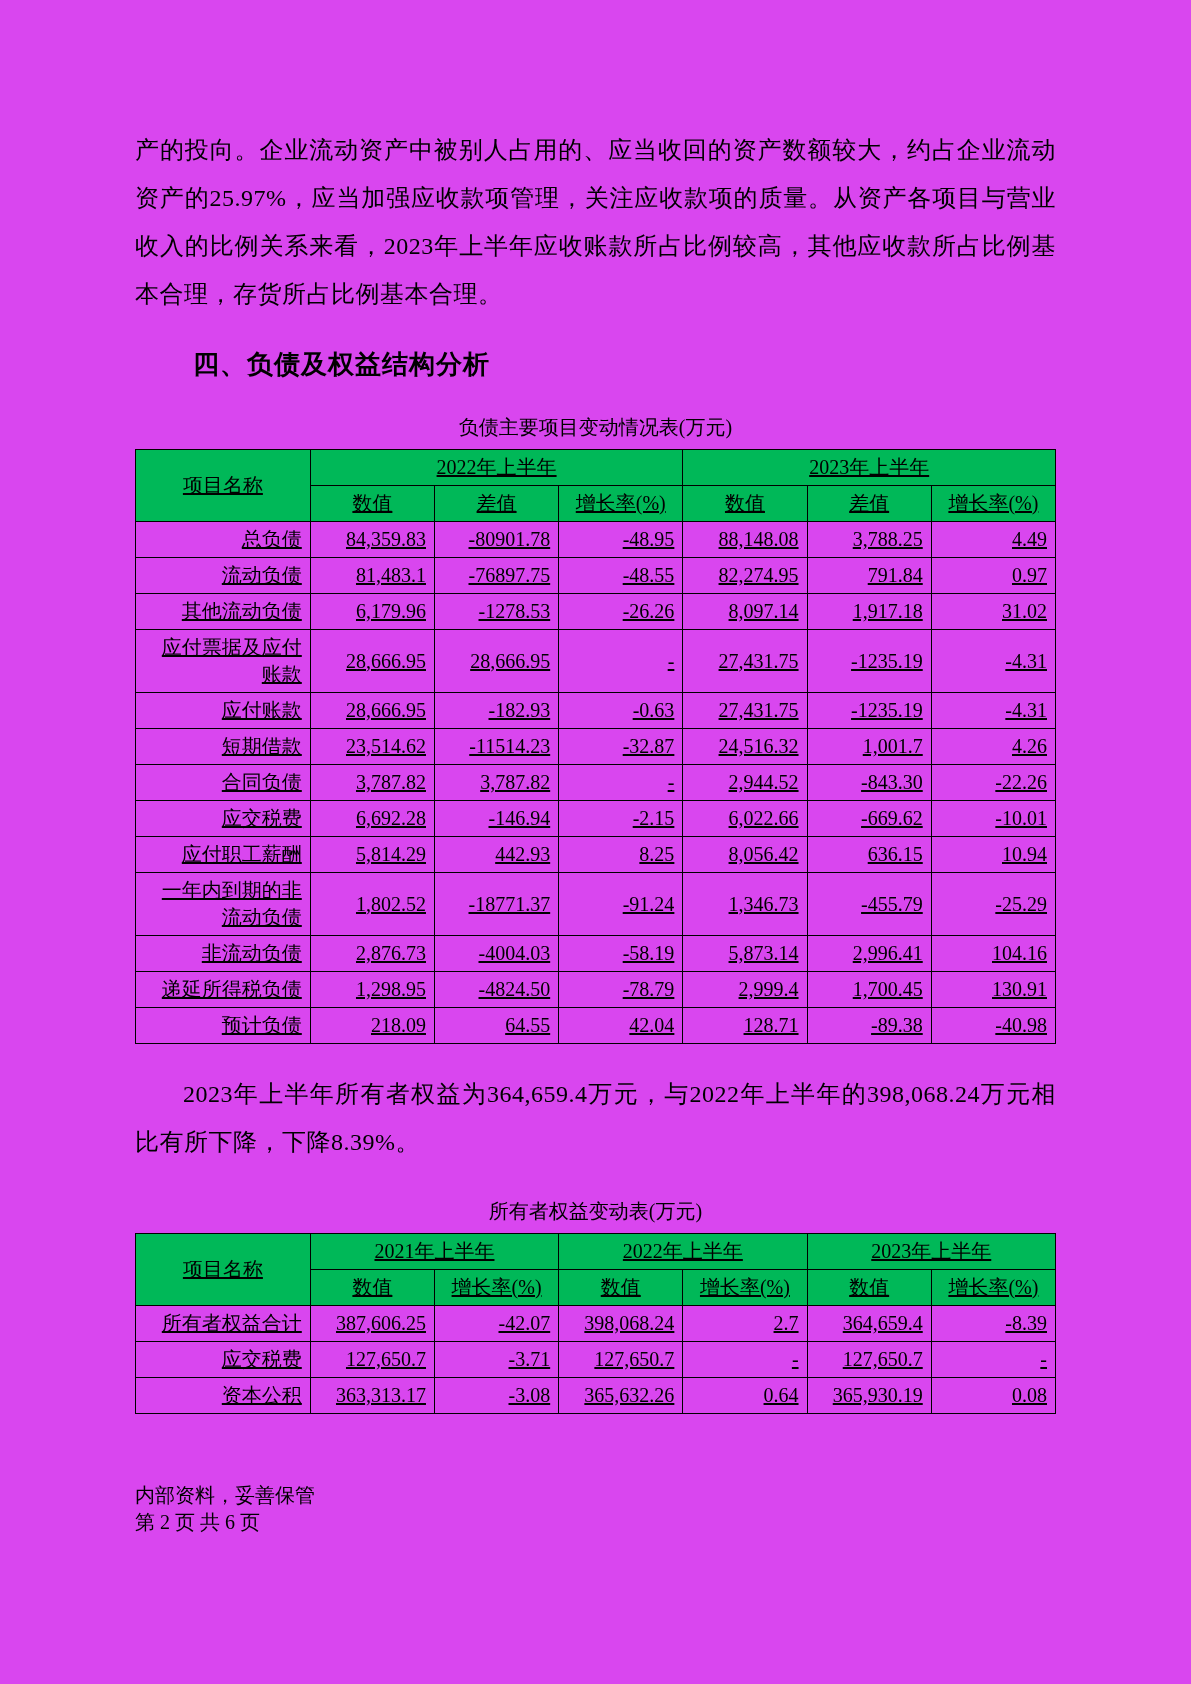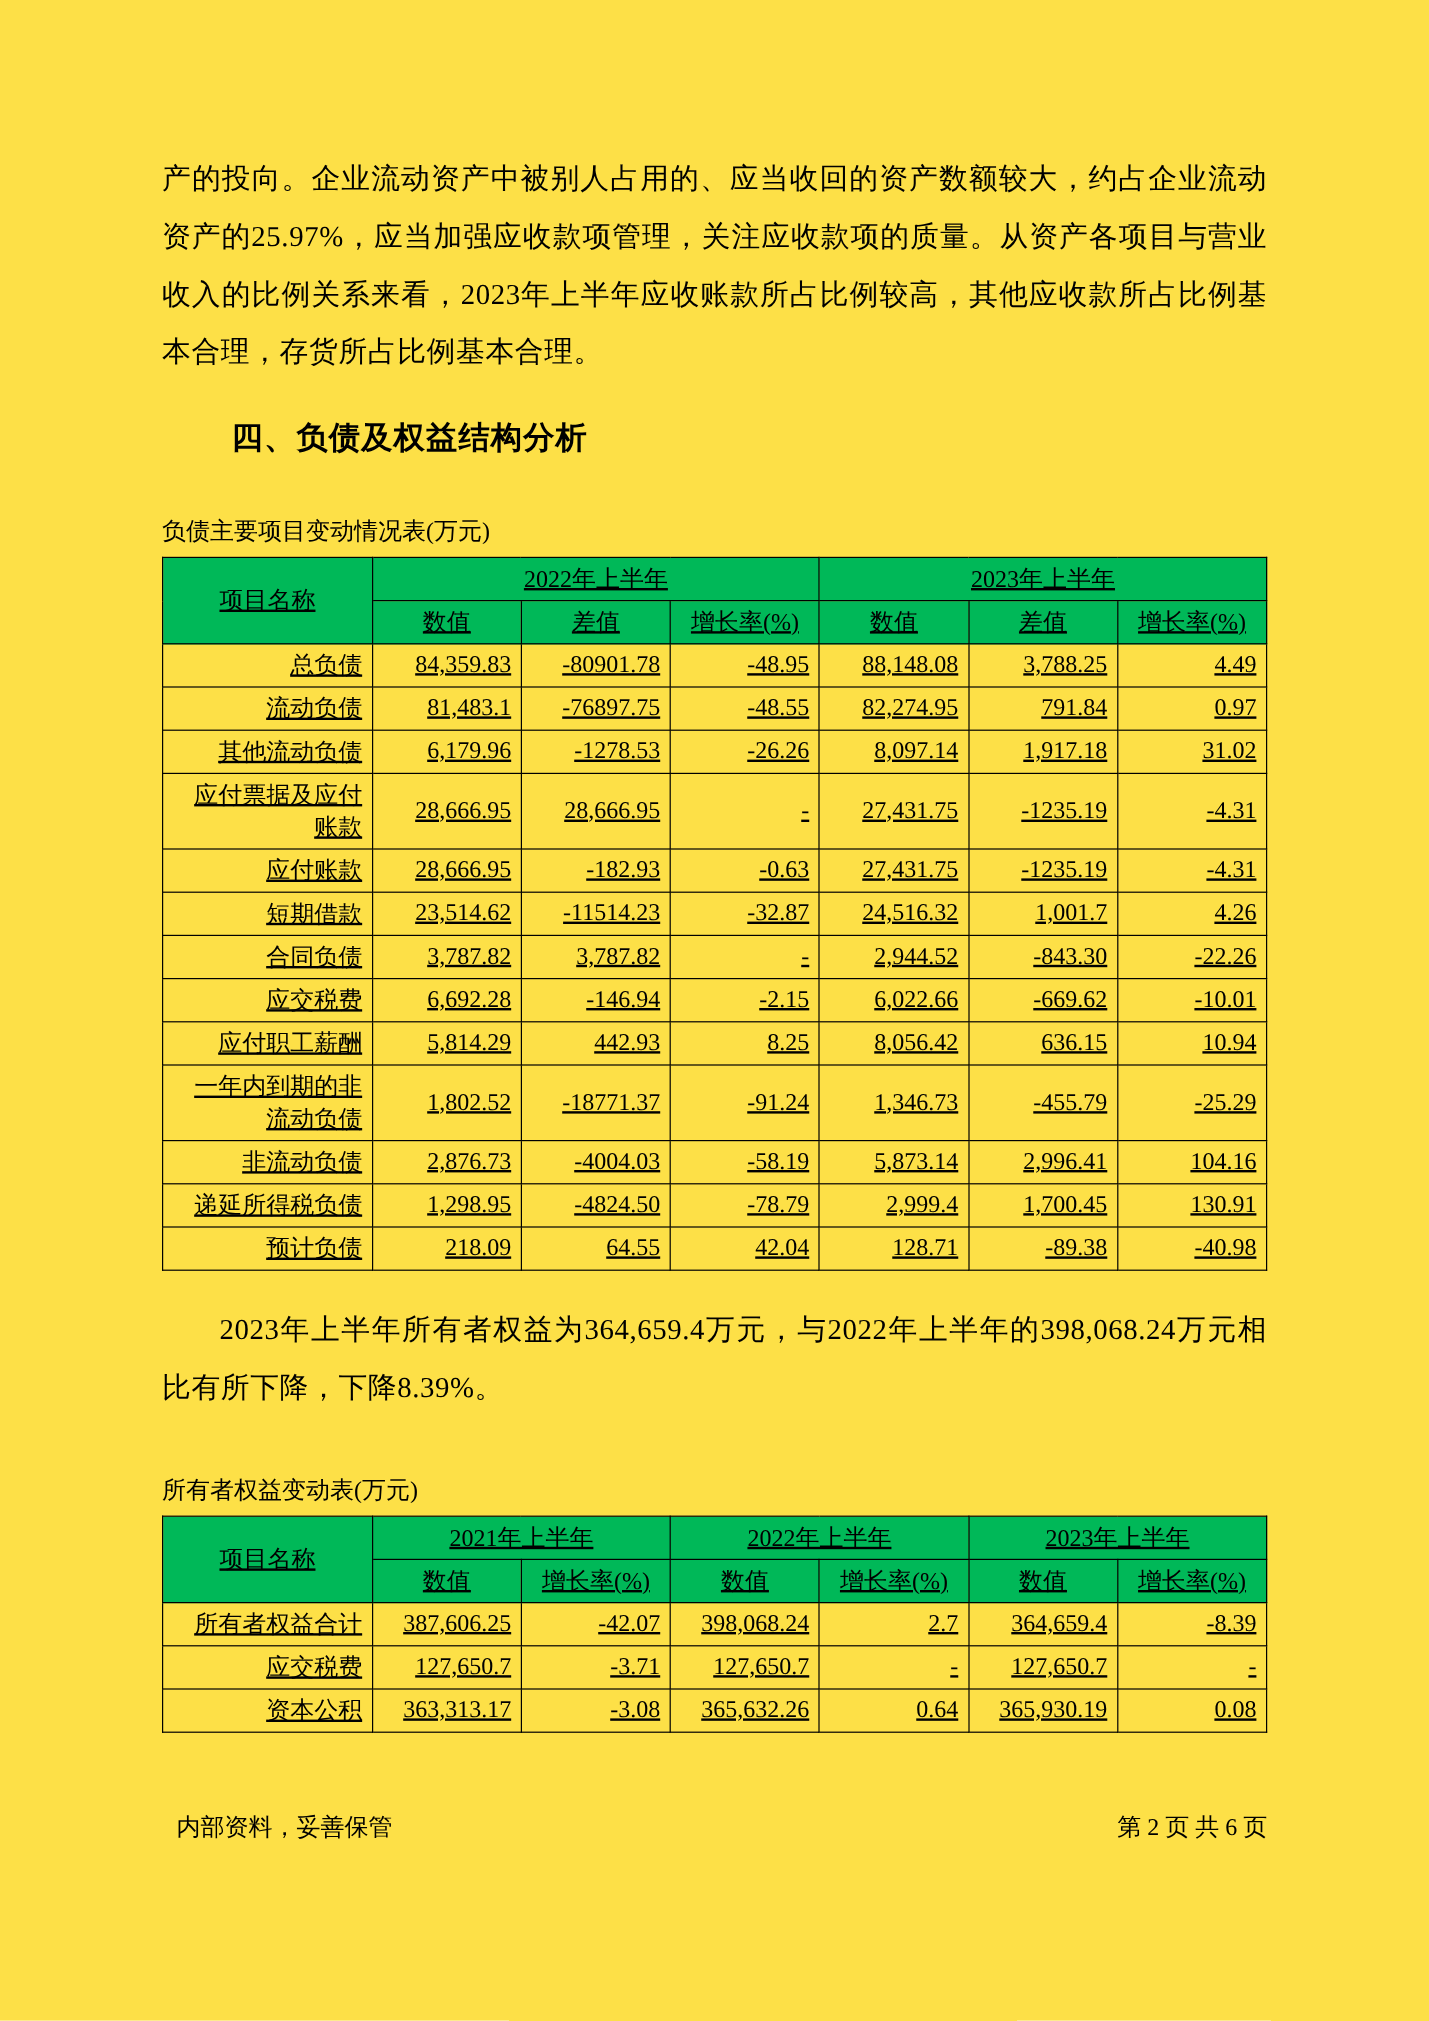--- a/index.html
+++ b/index.html
@@ -3,43 +3,44 @@
 <meta charset="utf-8">
 <style>
   :root { --header-green: #00B858; }
   * { margin: 0; padding: 0; box-sizing: border-box; }
   html, body { background: #ffffff; }
   .page {
     position: relative;
     width: 1191px;
     height: 1684px;
     margin: 0 auto;
-    background: #fde047;
+    background: #d946ef;
     color: #000;
     font-family: "Liberation Serif", "DejaVu Serif", serif;
     padding: 126px 135px 0 135px;
     overflow: hidden;
   }
   .body-text {
     font-size: 24px;
     line-height: 2.0;
     text-align: justify;
     letter-spacing: 0.5px;
   }
   .indent { text-indent: 2em; }
   .section-heading {
     font-family: "Liberation Sans", "DejaVu Sans", sans-serif;
     font-size: 26px;
     font-weight: bold;
     margin: 29px 0 18px 58px;
     letter-spacing: 1px;
   }
   .table-caption {
+    text-align: center;
     font-size: 20px;
-    margin: 47px 0 8px 0;
+    margin: 32px 0 8px 0;
   }
   table.data-table {
     width: 100%;
     border-collapse: collapse;
     table-layout: fixed;
     font-size: 20px;
     text-decoration: underline;
   }
   .data-table th, .data-table td {
     border: 1px solid #000;
@@ -52,26 +53,27 @@
     background: var(--header-green);
     font-weight: normal;
     text-align: center;
     color: #000;
   }
   .data-table tbody td { text-align: right; }
   .data-table tbody td:first-child { text-align: right; }
   .spacer-mid { height: 26px; }
   .page-footer {
     position: absolute;
-    left: 147px;
+    left: 135px;
     right: 135px;
     bottom: 148px;
     display: flex;
-    justify-content: space-between;
+    justify-content: flex-start;
     font-size: 20px;
+    flex-direction: column;
   }
 </style>
 </head>
 <body>
 
 <div class="page">
 
   <p class="body-text">产的投向。企业流动资产中被别人占用的、应当收回的资产数额较大，约占企业流动资产的25.97%，应当加强应收款项管理，关注应收款项的质量。从资产各项目与营业收入的比例关系来看，2023年上半年应收账款所占比例较高，其他应收款所占比例基本合理，存货所占比例基本合理。</p>
 
   <h2 class="section-heading">四、负债及权益结构分析</h2>

